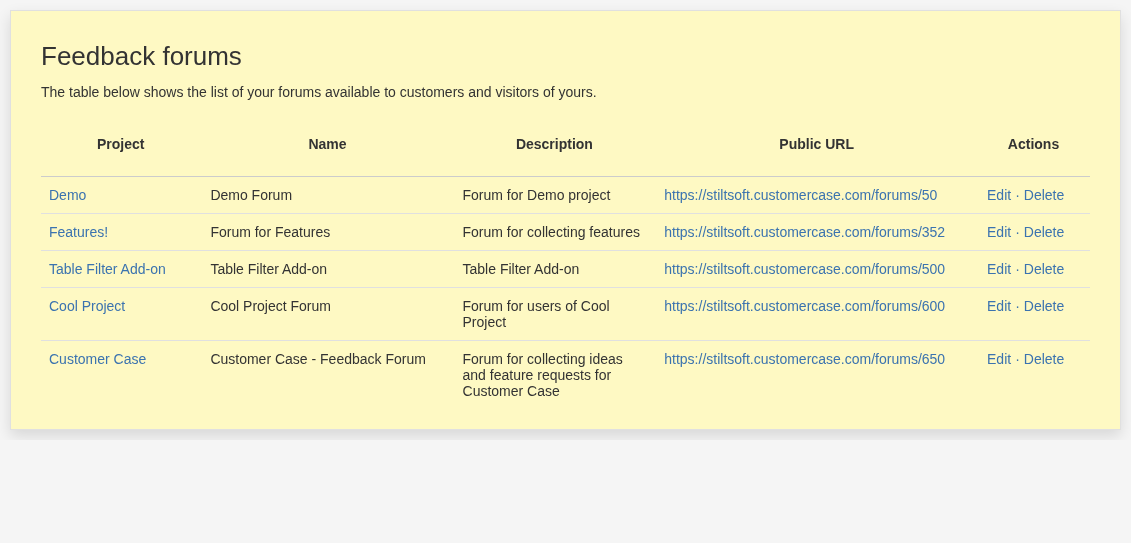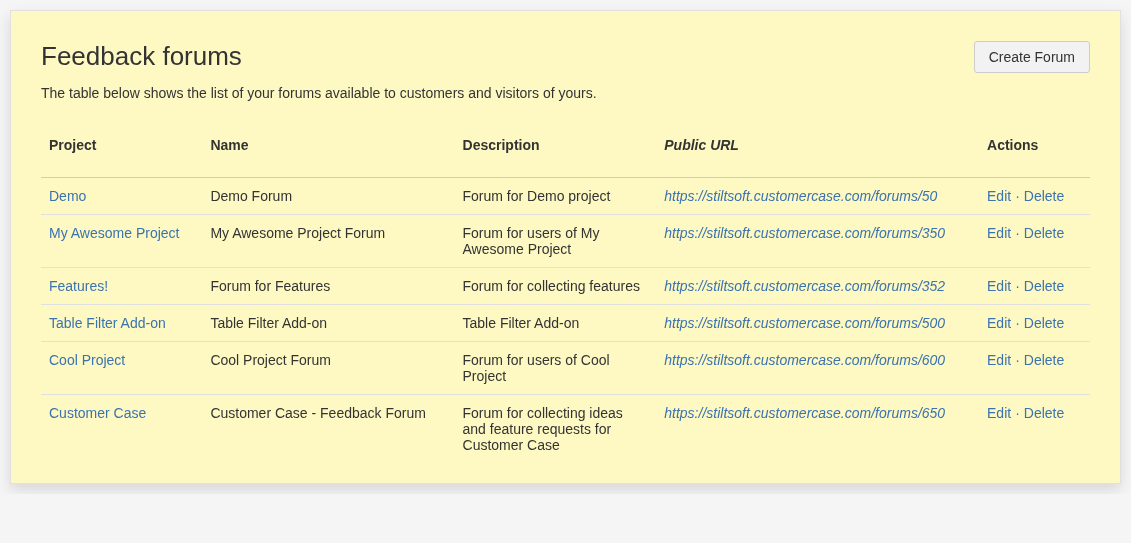--- a/index.html
+++ b/index.html
@@ -44,21 +44,21 @@
       font-size: 14px;
       color: #333;
       margin-bottom: 28px;
     }
     table {
       width: 100%;
       border-collapse: collapse;
       font-size: 14px;
     }
     thead th {
-      text-align: left;
+      text-align: center;
       font-weight: 700;
       color: #333;
       padding: 8px 10px 24px 8px;
       border-bottom: 1px solid #ccc;
     }
     tbody td {
       padding: 10px 10px 10px 8px;
       border-bottom: 1px solid #e0e0e0;
       vertical-align: top;
       color: #333;
@@ -72,56 +72,48 @@
       text-decoration: none;
       cursor: pointer;
     }
     .sep {
       color: #3b73af;
       padding: 0 4px;
     }
     .col-project { width: 160px; }
     .col-name { width: 250px; }
     .col-desc { width: 200px; }
-    .col-url { width: 320px; font-style: italic; }
+    .col-url { width: 320px; }
     .col-actions { width: 110px; }
   </style>
 </head>
 <body>
 
 <div class="card">
   <div class="header-row">
     <h1 class="page-title">Feedback forums</h1>
-    <button class="btn-create">Create Forum</button>
   </div>
   <p class="intro">The table below shows the list of your forums available to customers and visitors of yours.</p>
 
   <table>
     <thead>
       <tr>
         <th class="col-project">Project</th>
         <th class="col-name">Name</th>
         <th class="col-desc">Description</th>
         <th class="col-url">Public URL</th>
         <th class="col-actions">Actions</th>
       </tr>
     </thead>
     <tbody id="forums-tbody">
     <tr>
           <td class="col-project"><a class="link">Demo</a></td>
           <td class="col-name">Demo Forum</td>
           <td class="col-desc">Forum for Demo project</td>
           <td class="col-url"><a class="link">https://stiltsoft.customercase.com/forums/50</a></td>
-          <td class="col-actions"><a class="link">Edit</a><span class="sep">·</span><a class="link">Delete</a></td>
-        </tr>
-        <tr>
-          <td class="col-project"><a class="link">My Awesome Project</a></td>
-          <td class="col-name">My Awesome Project Forum</td>
-          <td class="col-desc">Forum for users of My Awesome Project</td>
-          <td class="col-url"><a class="link">https://stiltsoft.customercase.com/forums/350</a></td>
           <td class="col-actions"><a class="link">Edit</a><span class="sep">·</span><a class="link">Delete</a></td>
         </tr>
         <tr>
           <td class="col-project"><a class="link">Features!</a></td>
           <td class="col-name">Forum for Features</td>
           <td class="col-desc">Forum for collecting features</td>
           <td class="col-url"><a class="link">https://stiltsoft.customercase.com/forums/352</a></td>
           <td class="col-actions"><a class="link">Edit</a><span class="sep">·</span><a class="link">Delete</a></td>
         </tr>
         <tr>

